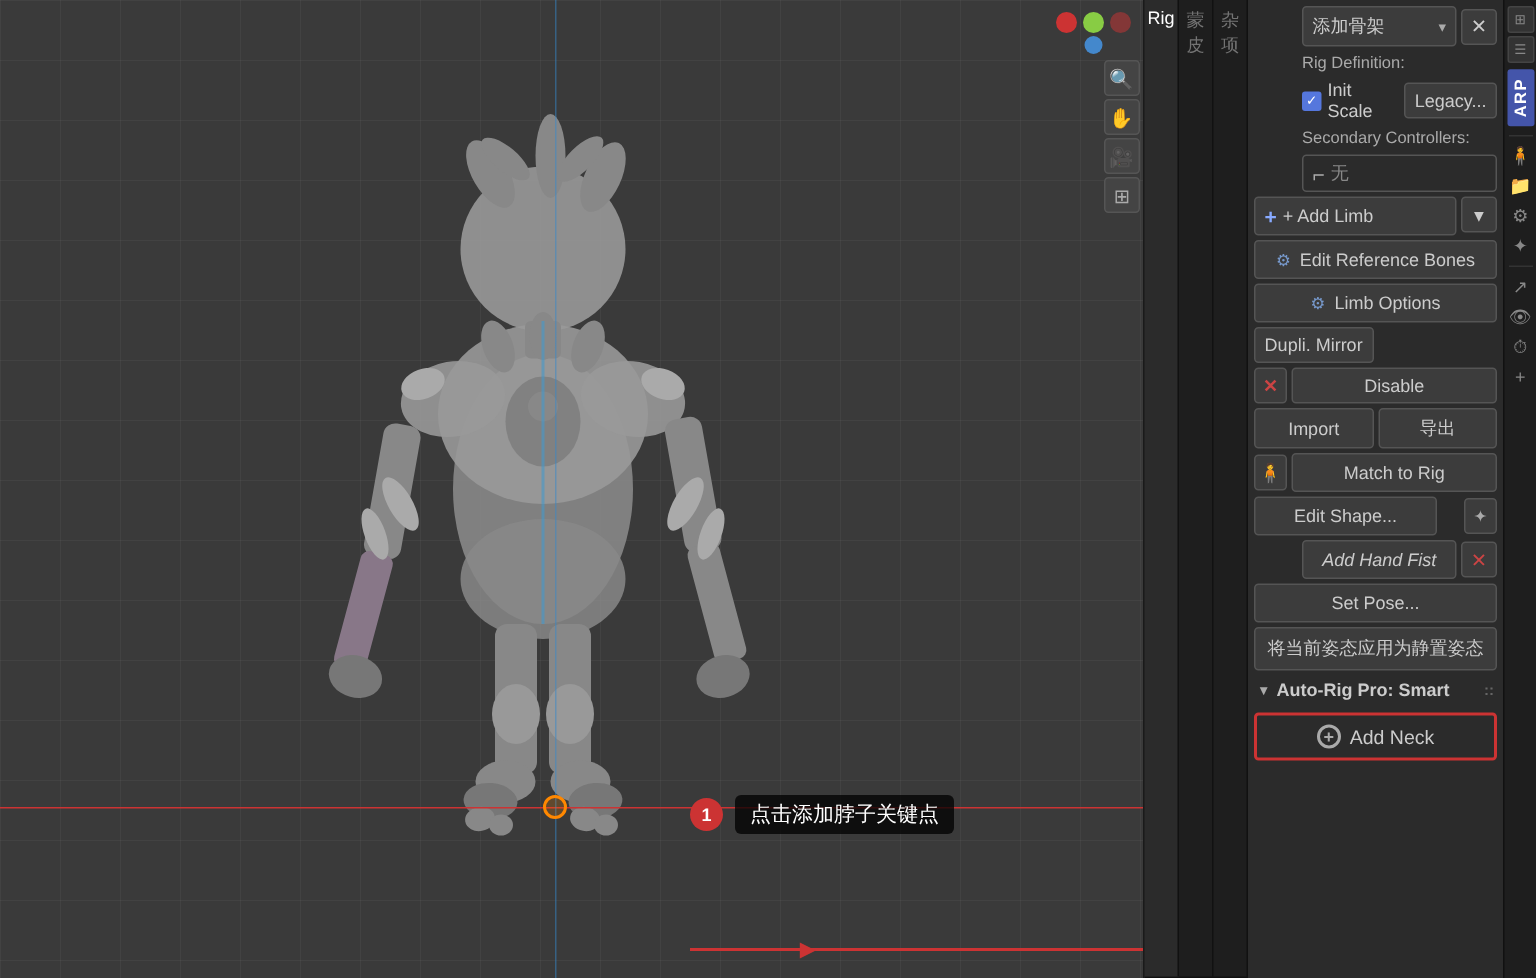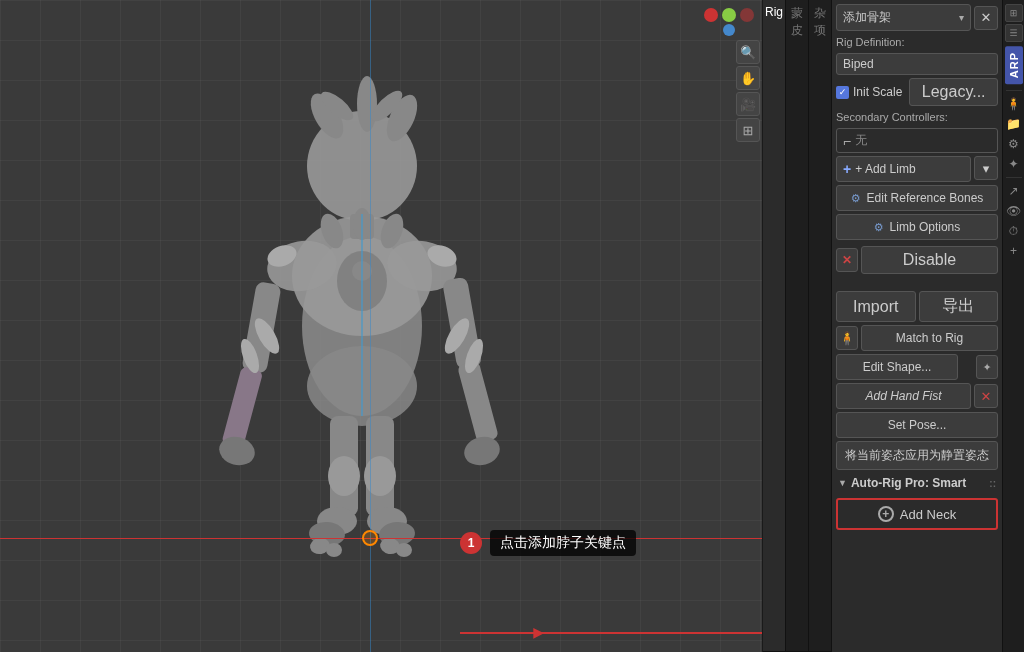--- a/index.html
+++ b/index.html
@@ -197,20 +197,21 @@
     #panel-content::-webkit-scrollbar { width: 6px; }
     #panel-content::-webkit-scrollbar-track { background: #1e1e1e; }
     #panel-content::-webkit-scrollbar-thumb { background: #444; border-radius: 3px; }
 
     
     .panel-row {
       display: flex;
       flex-direction: row;
       gap: 3px;
       align-items: center;
+      margin-left: 32px;
     }
     .dropdown-btn {
       flex: 1;
       background: #3c3c3c;
       border: 1px solid #555;
       color: #ccc;
       padding: 4px 6px;
       border-radius: 3px;
       font-size: 12px;
       cursor: pointer;
@@ -322,21 +323,21 @@
       display: grid;
       grid-template-columns: 1fr 1fr;
       gap: 3px;
     }
     .half-btn {
       background: #3c3c3c;
       border: 1px solid #555;
       color: #ccc;
       padding: 4px 6px;
       border-radius: 3px;
-      font-size: 16px;
+      font-size: 12px;
       cursor: pointer;
       text-align: center;
     }
 
     
     .disable-row {
       display: flex;
       align-items: center;
       gap: 3px;
     }
@@ -354,21 +355,20 @@
       font-size: 12px;
       font-weight: bold;
       flex-shrink: 0;
     }
 
     
     .import-export-row {
       display: grid;
       grid-template-columns: 1fr 1fr;
       gap: 3px;
-      margin-top: 14px;
     }
 
     
     .match-rig-row {
       display: flex;
       align-items: center;
       gap: 3px;
     }
     .person-icon-btn {
       width: 22px;
@@ -646,23 +646,20 @@
       <button class="dropdown-btn">
         <span>添加骨架</span>
         <span class="arrow">▾</span>
       </button>
       <button class="icon-btn">✕</button>
     </div>
 
     <div class="panel-row">
       <span class="section-label">Rig Definition:</span>
     </div>
-    <div class="panel-row">
-      <div class="field-value">Biped</div>
-    </div>
 
     <div class="panel-row">
       <div class="checkbox-row">
         <div class="cb">✓</div>
         <span>Init Scale</span>
       </div>
       <button class="half-btn" style="flex:1;margin-left:4px;">Legacy...</button>
     </div>
 
     <div class="panel-row">
@@ -687,20 +684,21 @@
       <span class="btn-icon">⚙</span>
       <span>Edit Reference Bones</span>
     </div>
 
     <div class="full-btn">
       <span class="btn-icon">⚙</span>
       <span>Limb Options</span>
     </div>
 
     <div class="two-col">
+      <button class="half-btn">Dupli. Mirror</button>
     </div>
 
     <div class="disable-row">
       <button class="x-icon-btn">✕</button>
       <button class="half-btn" style="flex:1;">Disable</button>
     </div>
 
     <div class="import-export-row">
       <button class="half-btn">Import</button>
       <button class="half-btn">导出</button>

